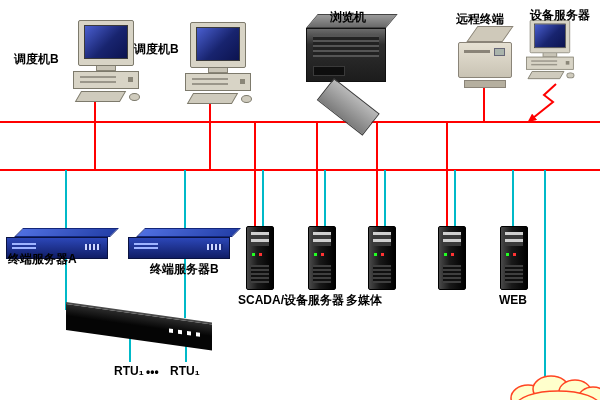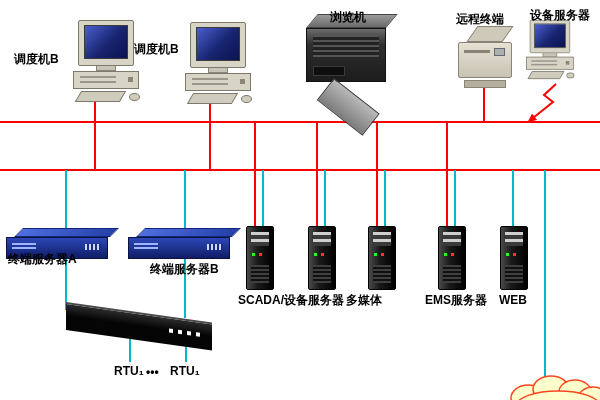--- a/index.html
+++ b/index.html
@@ -200,19 +200,18 @@
 
   <div class="lbl" style="left:14px;top:52px">调度机B</div>
   <div class="lbl" style="left:134px;top:42px">调度机B</div>
   <div class="lbl" style="left:330px;top:10px">浏览机</div>
   <div class="lbl" style="left:456px;top:12px">远程终端</div>
   <div class="lbl" style="left:530px;top:8px">设备服务器</div>
   <div class="lbl" style="left:8px;top:252px">终端服务器A</div>
   <div class="lbl" style="left:238px;top:293px">SCADA/设备服务器</div>
   <div class="lbl" style="left:150px;top:262px">终端服务器B</div>
   <div class="lbl" style="left:346px;top:293px">多媒体</div>
-  <div class="lbl lbl-center" style="left:414px;top:293px">EMS服务器</div>
   <div class="lbl" style="left:499px;top:293px">WEB</div>
   <div class="lbl" style="left:114px;top:364px">RTU₁</div>
   <div class="lbl" style="left:146px;top:365px">•••</div>
   <div class="lbl" style="left:170px;top:364px">RTU₁</div>
 
 </div>
 
 </body></html>

